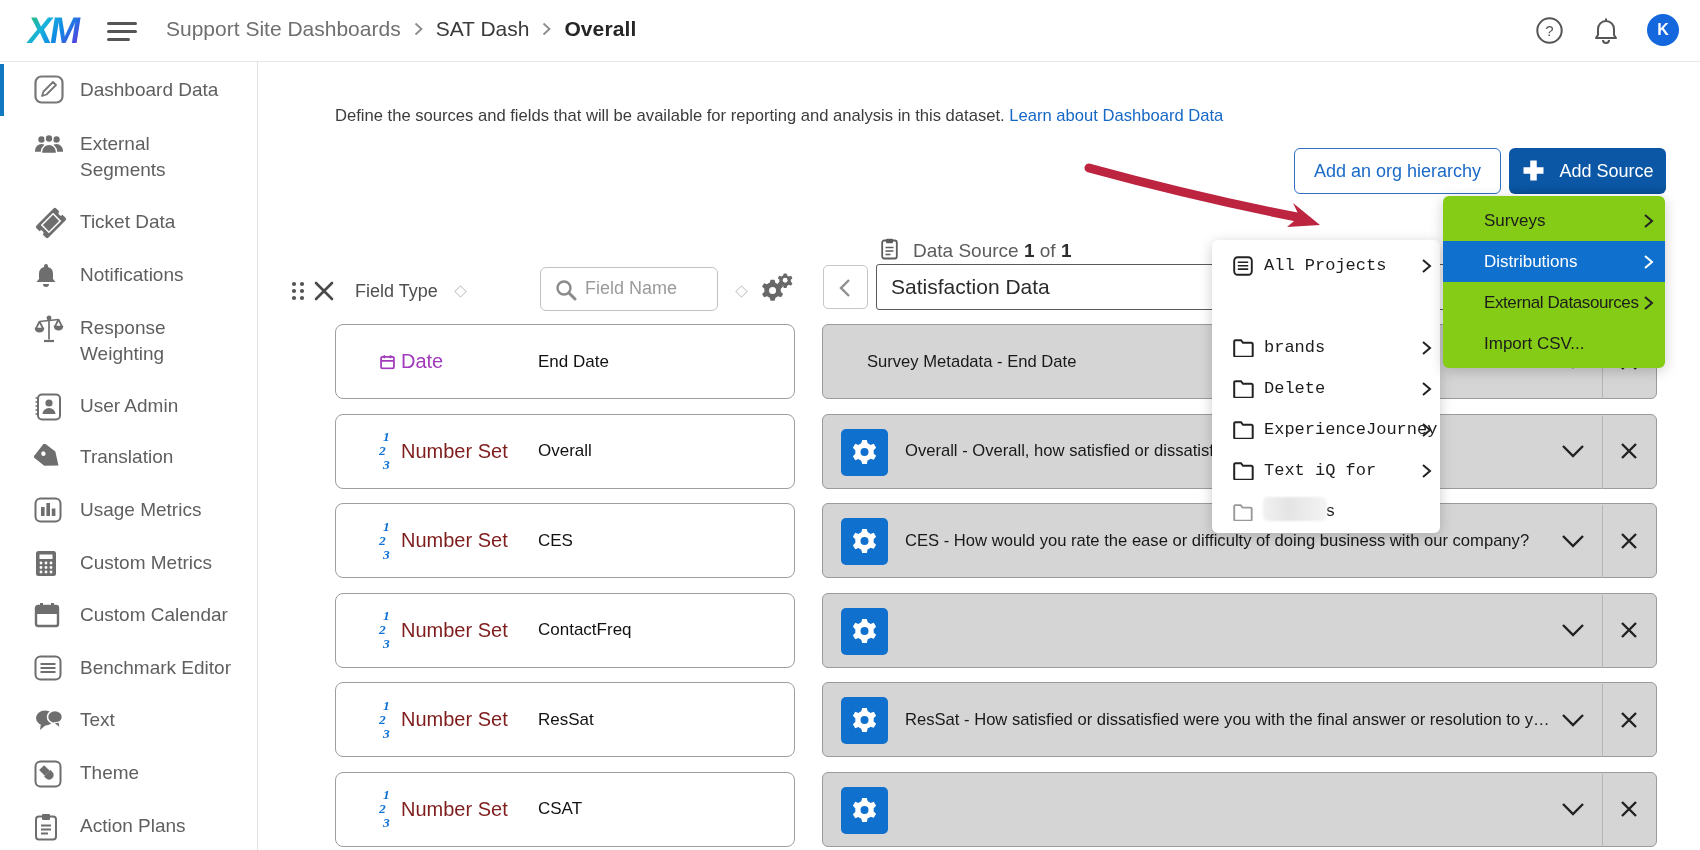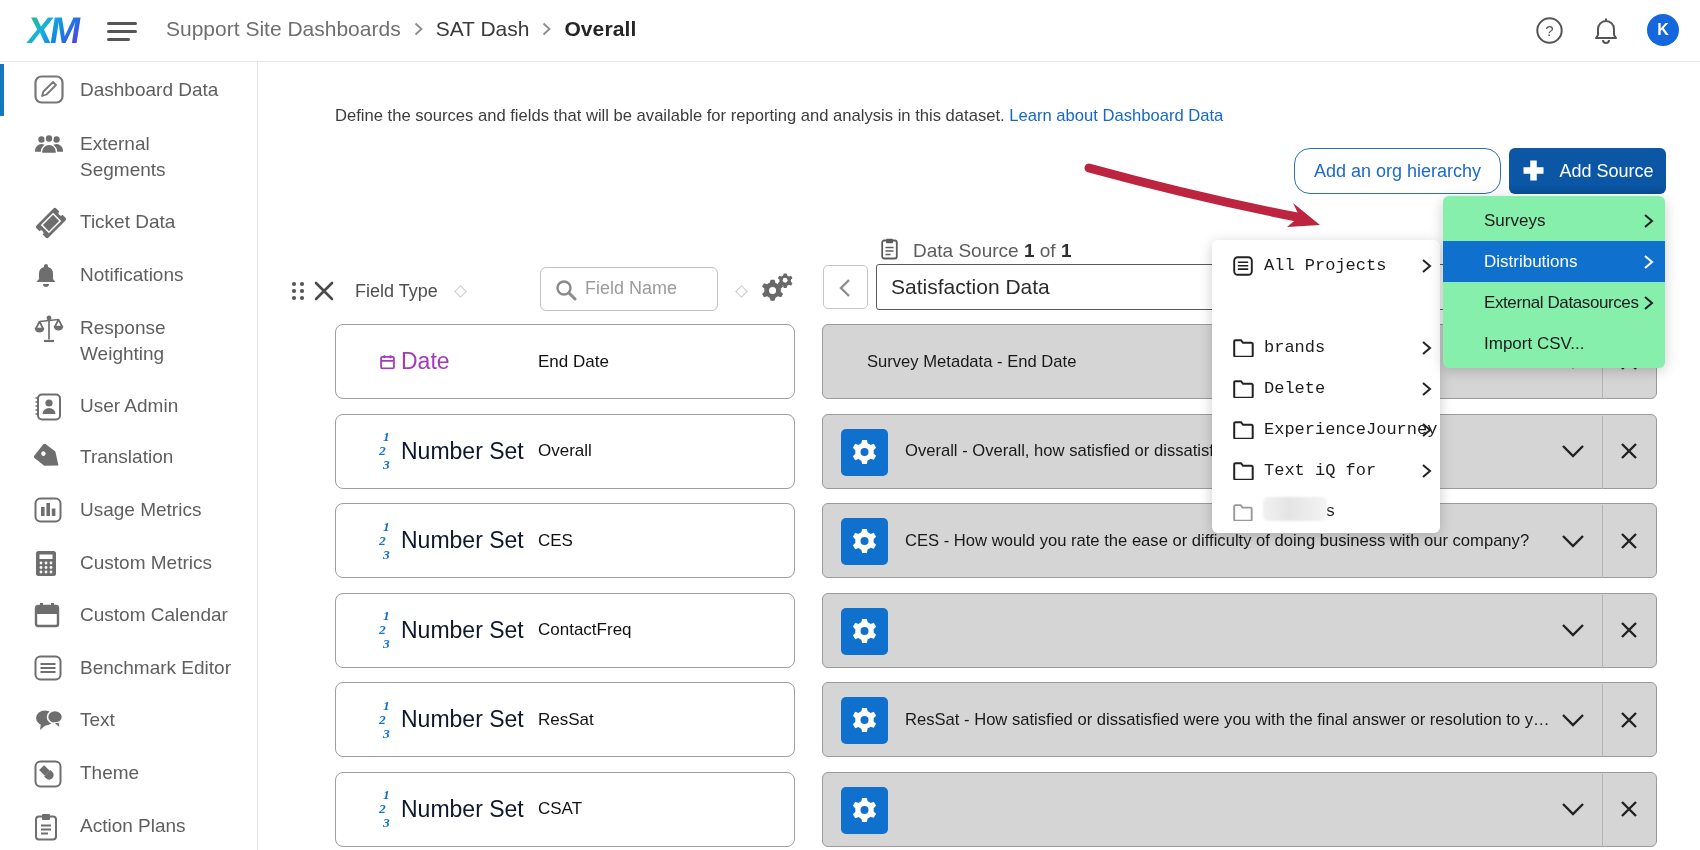--- a/index.html
+++ b/index.html
@@ -25,21 +25,21 @@
 
 #sidebar { position:absolute; left:0; top:62px; width:258px; height:788px; background:#fff;
   border-right:1px solid #e3e3e3; }
 .sbitem { position:absolute; left:0; width:258px; color:#5f5f5f; font-size:19px; }
 .sbitem .lbl { position:absolute; left:80px; top:0; line-height:26px; width:156px; }
 .sbitem svg { position:absolute; left:34px; }
 #activebar { position:absolute; left:0; top:2px; width:4px; height:52px; background:#0f78c0; }
 
 
 #btn-org { position:absolute; left:1294px; top:148px; width:207px; height:46px; background:#fff;
-  border:1px solid #2e6fc0; border-radius:16px; color:#1a6ac8; font-size:18px; text-align:center;
+  border:1px solid #2e6fc0; border-radius:6px; color:#1a6ac8; font-size:18px; text-align:center;
   line-height:44px; }
 #btn-add { position:absolute; left:1509px; top:148px; width:157px; height:46px;
   background:linear-gradient(#0b57a6 80%, #094e96); border-radius:6px; color:#fff; font-size:18px;
   text-align:center; line-height:46px; padding-left:38px; }
 #btn-add svg { position:absolute; left:13px; top:11px; }
 
 
 #intro { position:absolute; left:335px; top:106px; font-size:16.6px; color:#3c3c3c; }
 #intro a { color:#1668c6; text-decoration:none; }
 
@@ -55,37 +55,37 @@
 #dshead b { color:#2e2e2e; }
 #backbtn { position:absolute; left:823px; top:265px; width:45px; height:44px; border:1px solid #c6c6c6;
   border-radius:5px; background:#fff; }
 #dsselect { position:absolute; left:876px; top:264px; width:571px; height:46px; border:1.5px solid #5a5a5a;
   border-radius:3px; background:#fff; font-size:21px; color:#2b2b2b; line-height:43px; padding-left:14px; }
 
 
 .lrow { position:absolute; left:335px; width:460px; height:75px; background:#fff;
   border:1px solid #9e9e9e; border-radius:8px; }
 .lrow .ficon { position:absolute; left:44px; top:50%; transform:translateY(-50%); }
-.lrow .flabel { position:absolute; left:65px; top:0; height:100%; display:flex; align-items:center; font-size:23px; }
+.lrow .flabel { position:absolute; left:65px; top:0; height:100%; display:flex; align-items:center; font-size:20px; }
 .lrow .fname { position:absolute; left:202px; top:0; height:100%; display:flex; align-items:center;
   font-size:17px; color:#121212; font-weight:500; }
-.blue { color:#0f172a;text-align:center; }
+.blue { color:#7f1d1d;text-align:center; }
 .purple { color:#a13abc; }
 .rrow { position:absolute; left:822px; width:835px; height:75px; background:#d5d5d5;
   border:1px solid #9b9b9b; border-radius:6px; }
 .rrow .gearbtn { position:absolute; left:18px; top:14px; width:47px; height:47px; background:#0f70cd;
   border-radius:5px; }
 .rrow .rtext { position:absolute; left:82px; top:0; height:100%; display:flex; align-items:center;
   font-size:16.6px; color:#191919; width:700px; white-space:nowrap; overflow:hidden; }
 .rrow .sep { position:absolute; left:779px; top:1px; width:1px; height:73px; background:#b5b5b5; }
 .rrow .chev { position:absolute; left:738px; top:50%; transform:translateY(-50%); }
 .rrow .xico { position:absolute; left:797px; top:50%; transform:translateY(-50%); }
 
 
-#menu1 { position:absolute; left:1443px; top:196px; width:222px; height:172px; background:#86efac;
+#menu1 { position:absolute; left:1443px; top:196px; width:222px; height:172px; background:#84cc16;
   border-radius:6px; box-shadow:0 3px 14px rgba(0,0,0,0.2); z-index:60; }
 .m1item { position:absolute; left:0; width:222px; height:41px; font-size:17px; color:#1c1c1c;
   line-height:41px; padding-left:41px; }
 .m1item.hl { background:#0f70cd; color:#fff; }
 .m1item .chv { position:absolute; right:11px; top:13px; }
 #menu2 { position:absolute; left:1212px; top:240px; width:228px; height:293px; background:#fff;
   border-radius:6px; box-shadow:0 3px 14px rgba(0,0,0,0.2); z-index:55;font-family:Liberation Mono, monospace; }
 .m2item { position:absolute; left:0; width:228px; height:41px; font-size:17px; color:#1c1c1c;
   line-height:41px; padding-left:52px; }
 .m2item svg.lead { position:absolute; left:21px; top:11px; }

